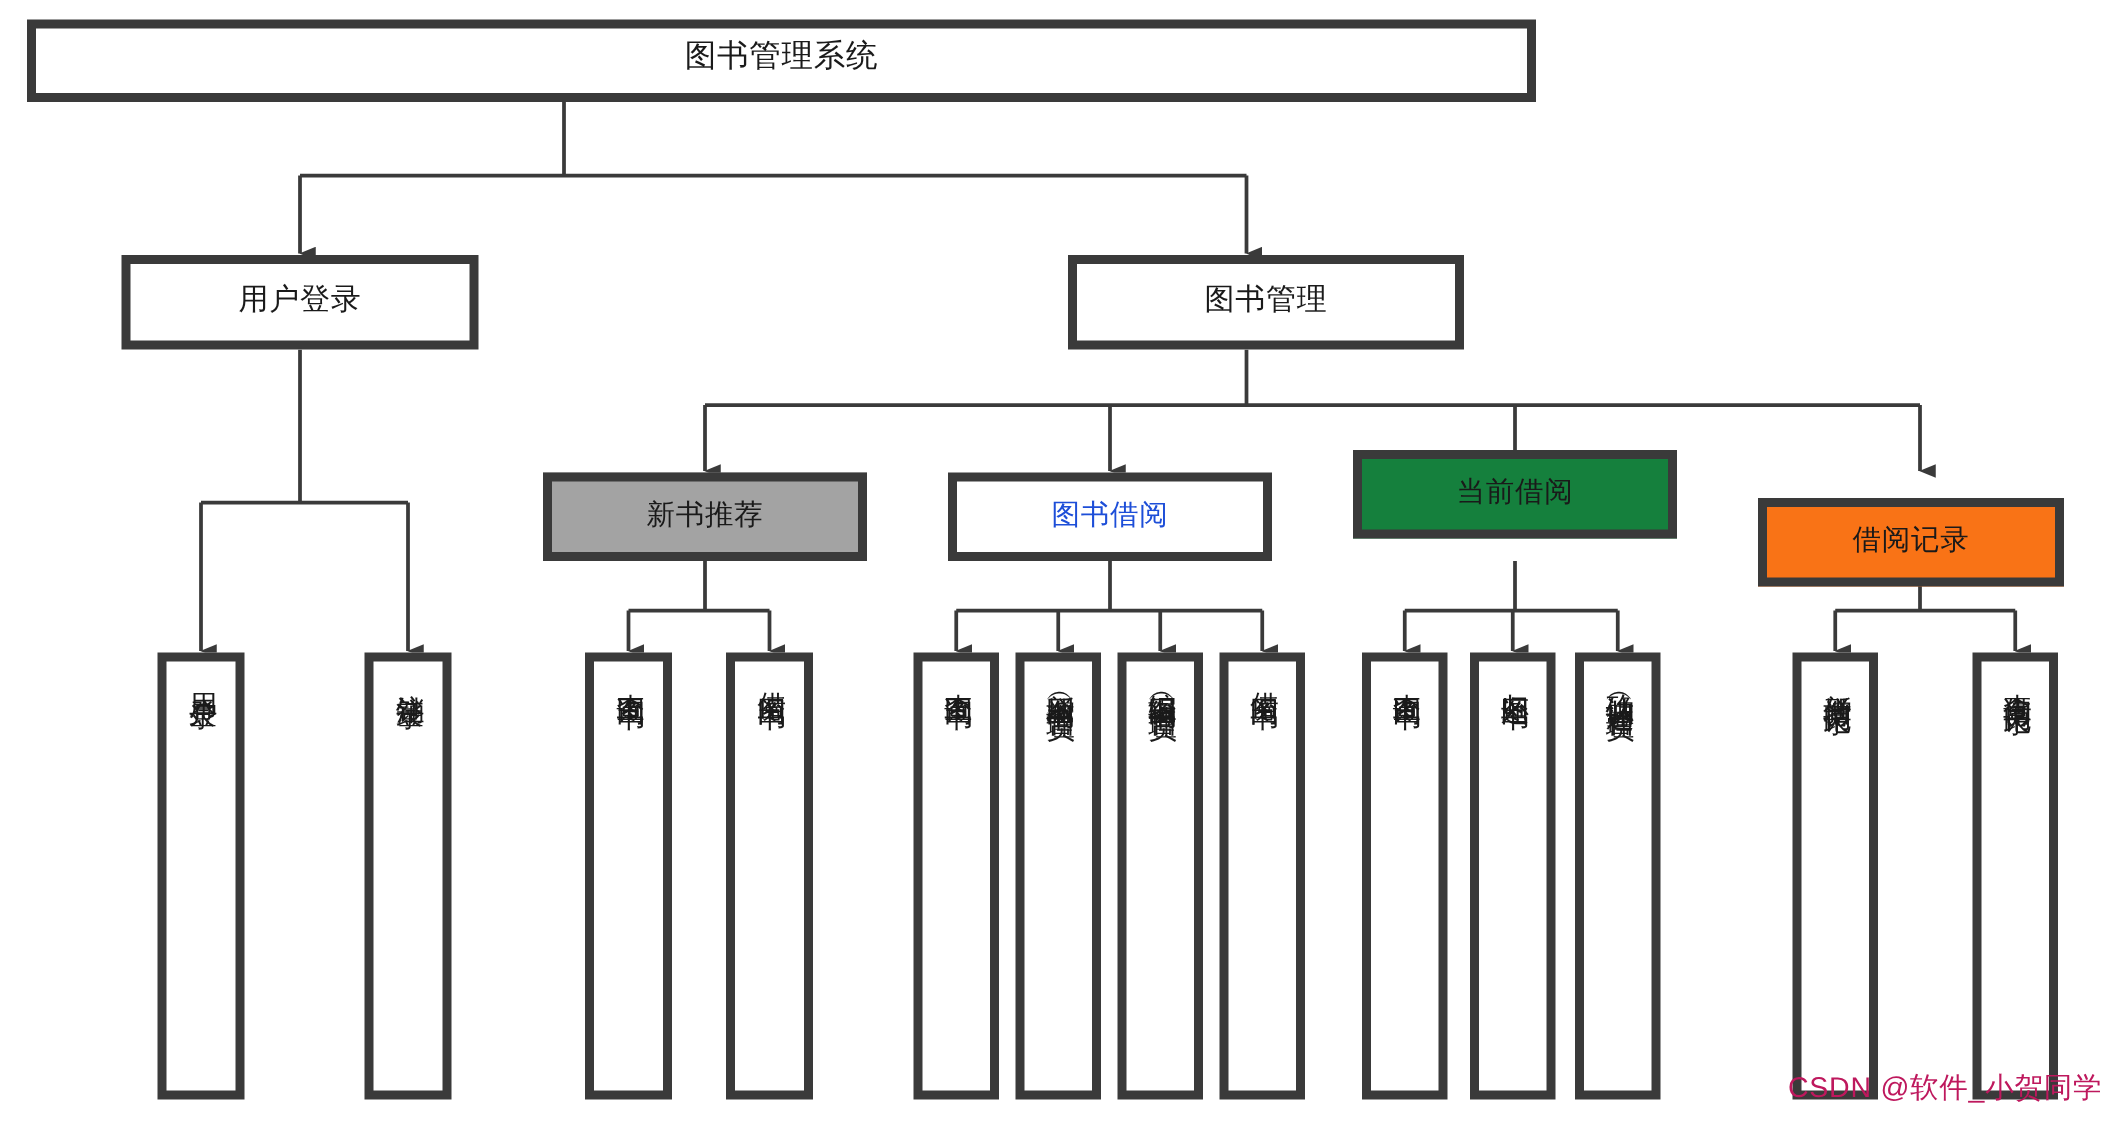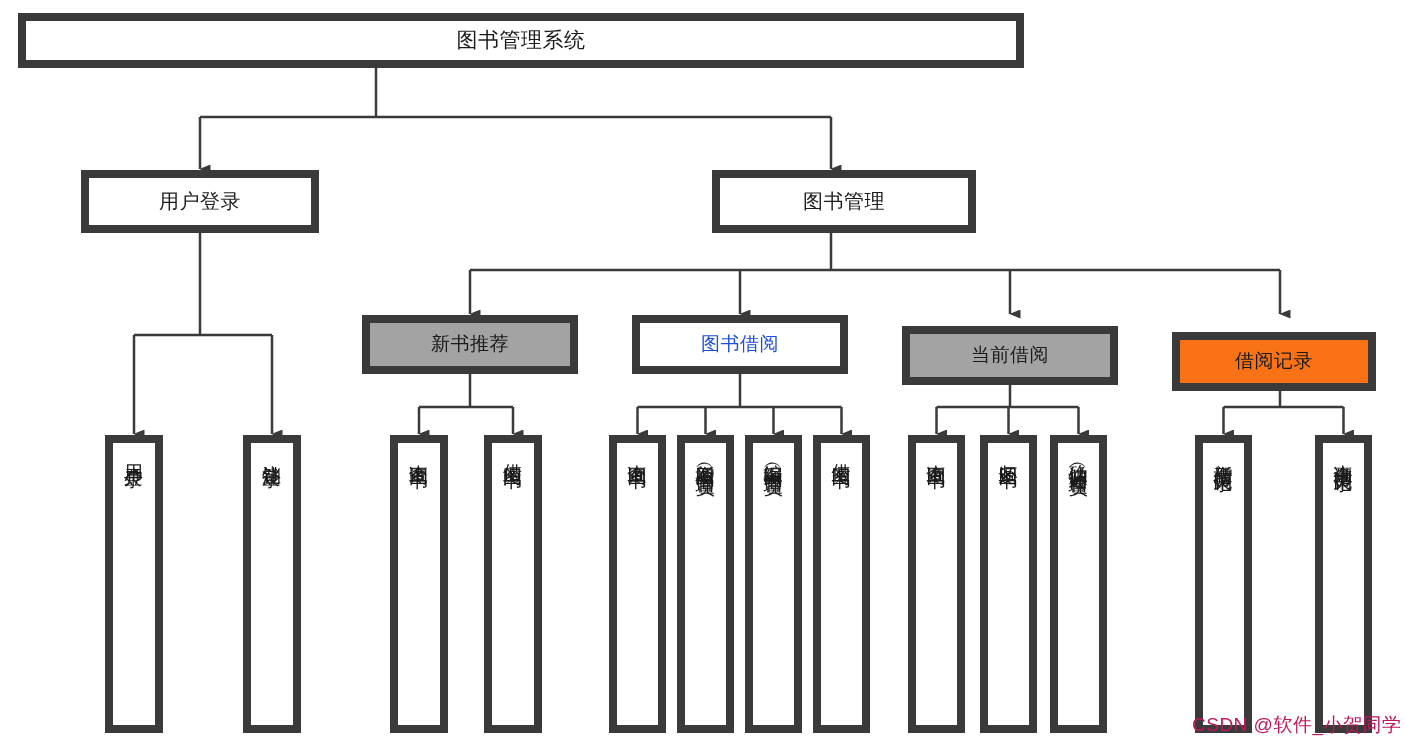--- a/index.html
+++ b/index.html
@@ -21,26 +21,27 @@
     position: absolute;
     left: 0;
     top: 0;
     width: 1405px;
     height: 747px;
     pointer-events: none;
   }
   .node {
     position: absolute;
     box-sizing: border-box;
-    border: 8px solid #fca5a5;
+    border: 6px solid #fca5a5;
     background: #ffffff;
     display: flex;
     align-items: center;
     justify-content: center;
     color: #1a1a1a;
+    font-family: Liberation Mono, monospace;
   }
   .node.root {
     font-size: 21px;
   }
   .node.level1 {
     font-size: 20px;
   }
   .node.level2 {
     font-size: 19px;
   }
@@ -124,21 +125,21 @@
       </div>
       <div class="node level1" style="left: 712px; top: 170px; width: 264px; height: 63px; border-color: rgb(58, 58, 58); background: rgb(255, 255, 255); color: rgb(26, 26, 26);">
         <span class="label">图书管理</span>
       </div>
       <div class="node level2" style="left: 362px; top: 315px; width: 216px; height: 59px; border-color: rgb(58, 58, 58); background: #a3a3a3; color: rgb(26, 26, 26);">
         <span class="label">新书推荐</span>
       </div>
       <div class="node level2" style="left: 632px; top: 315px; width: 216px; height: 59px; border-color: rgb(58, 58, 58); background: rgb(255, 255, 255); color: #1d4ed8;">
         <span class="label">图书借阅</span>
       </div>
-      <div class="node level2" style="left: 902px; top: 326px; width: 216px; height: 59px; border-color: rgb(58, 58, 58); background: #a3a3a3; color: rgb(26, 26, 26);">
+      <div class="node level2" style="left: 902px; top: 300px; width: 216px; height: 59px; border-color: rgb(58, 58, 58); background: #15803d; color: rgb(26, 26, 26);">
         <span class="label">当前借阅</span>
       </div>
       <div class="node level2" style="left: 1172px; top: 332px; width: 204px; height: 59px; border-color: rgb(58, 58, 58); background: #f97316; color: rgb(26, 26, 26);">
         <span class="label">借阅记录</span>
       </div>
       <div class="node leaf" style="left: 105px; top: 435px; width: 58px; height: 298px; border-color: rgb(58, 58, 58); background: rgb(255, 255, 255); color: rgb(26, 26, 26);">
         <span class="label">用户登录</span>
       </div>
       <div class="node leaf" style="left: 243px; top: 435px; width: 58px; height: 298px; border-color: rgb(58, 58, 58); background: rgb(255, 255, 255); color: rgb(26, 26, 26);">
         <span class="label">注销登录</span>

